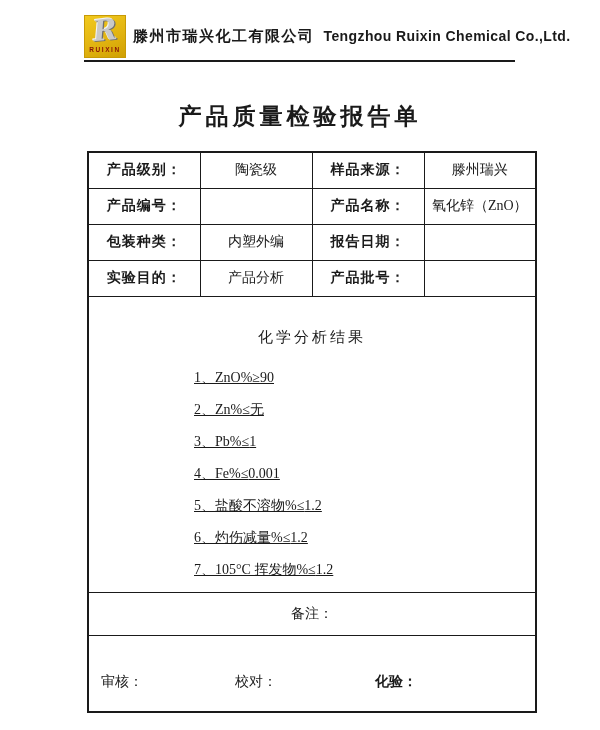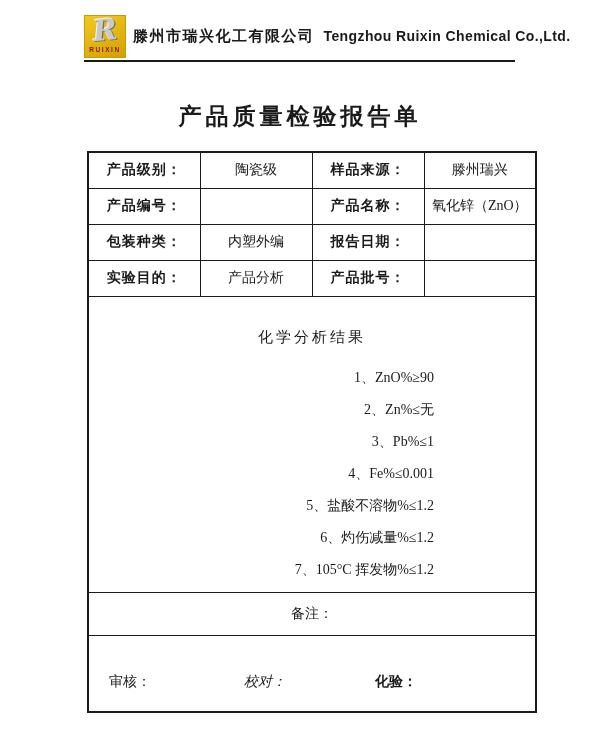--- a/index.html
+++ b/index.html
@@ -72,34 +72,34 @@
   }
   td.val{font-family:"Liberation Serif", serif;}
 
   td.chem-cell{height:295px;vertical-align:top;}
   .chem-heading{
     text-align:center;margin-top:25px;
     font-size:15px;letter-spacing:3px;
   }
   .chem-list{margin-top:15px;}
   .chem-row{
-    height:32px;display:flex;justify-content:flex-end;align-items:center;
-    margin-left:105px;width:240px;font-size:14px;
+    height:32px;display:flex;justify-content:flex-start;align-items:center;
+    margin-left:105px;width:240px;font-size:14px;text-decoration:underline;
   }
   .chem-label{white-space:nowrap;}
   .chem-value{white-space:nowrap;}
 
   td.remarks-cell{
     height:42px;vertical-align:top;text-align:left;
     padding:5px 8px;font-size:14px;margin-top:41px;
   }
   td.sign-cell{height:75px;position:relative;text-align:left;}
   .sign-label{position:absolute;top:37px;font-size:14px;white-space:nowrap;}
-  .sign-review{left:20px;}
-  .sign-proof{left:155px;font-style:italic;}
+  .sign-review{left:12px;}
+  .sign-proof{left:146px;}
   .sign-test{left:286px;font-weight:bold;}
 </style>
 </head>
 <body>
 
 <div class="header">
   <div class="logo">
     <span class="logo-r">R</span>
     <span class="logo-brand">RUIXIN</span>
   </div>

